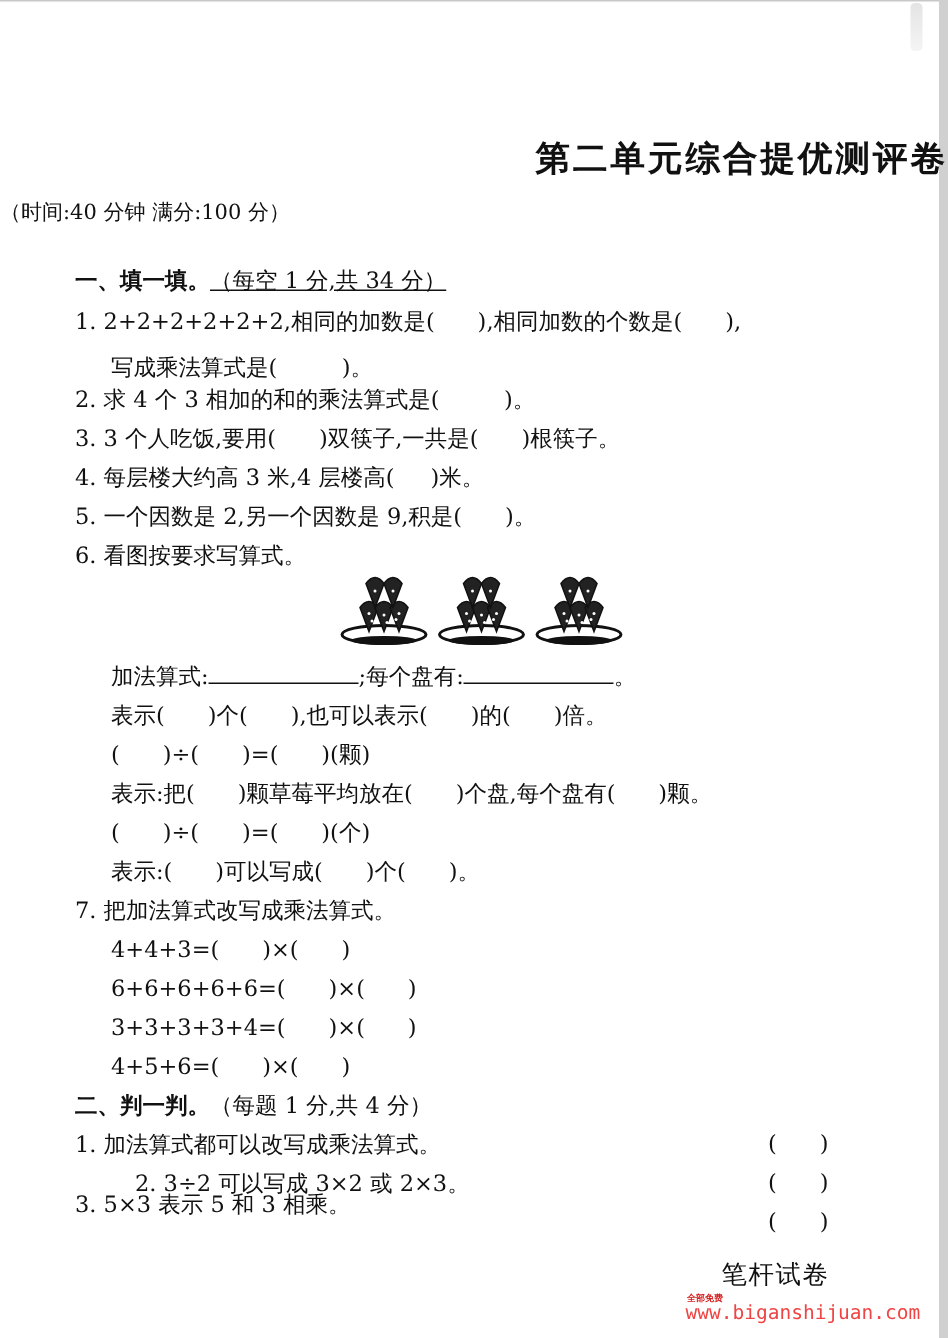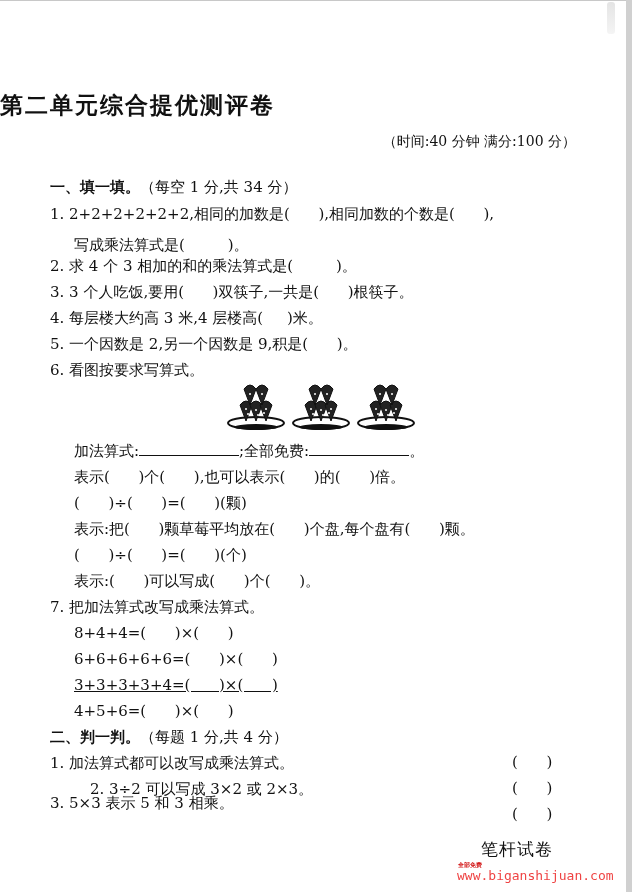--- a/index.html
+++ b/index.html
@@ -5,25 +5,25 @@
   html, body { margin:0; padding:0; }
   body {
     width:632px; height:892px; background:#ffffff; position:relative; overflow:hidden;
     font-family: "DejaVu Serif", "Liberation Serif", serif; color:#111;
   }
   .topline { position:absolute; left:0; top:0; width:632px; height:1px; background:#c8c8c8; }
   .rightbar { position:absolute; left:626px; top:0; width:6px; height:892px; background:#d0d0d0; }
   .smudge { position:absolute; left:607px; top:2px; width:8px; height:32px;
     background:linear-gradient(180deg,#ddd,#f2f2f2); border-radius:3px; opacity:.8; }
   .title {
-    position:absolute; left:0; width:632px; top:90px; text-align:left;
+    position:absolute; left:0; width:632px; top:90px; text-align:right;
     font-family:"DejaVu Sans", sans-serif; font-weight:bold; font-size:23px; letter-spacing:2px;
   }
   .subtitle {
-    position:absolute; left:0; width:576px; top:133px; text-align:right; font-size:14px;
+    position:absolute; left:0; width:576px; top:133px; text-align:left; font-size:14px;
   }
   .line { position:absolute; left:50px; font-size:15px; white-space:pre; line-height:20px; }
   .ind { left:74px; }
   .sec { font-family:"DejaVu Sans", sans-serif; }
   .sec b { font-weight:bold; }
   .blank-u { display:inline-block; border-bottom:1px solid #111; width:100px; height:14px; vertical-align:baseline; }
   .judge { position:absolute; left:512px; font-size:15px; white-space:pre; }
   .plates { position:absolute; left:226px; top:383px; width:190px; height:48px; }
   .plate { position:absolute; top:0; width:60px; height:48px; }
   .logo-big { position:absolute; left:481px; top:838px; font-family:"DejaVu Sans", sans-serif;
@@ -36,21 +36,21 @@
 </head>
 <body>
 
 <div class="topline"></div>
 <div class="rightbar"></div>
 <div class="smudge"></div>
 
 <div class="title">第二单元综合提优测评卷</div>
 <div class="subtitle">（时间:40 分钟   满分:100 分）</div>
 
-<div class="line sec" style="top:177px; left:50px;"><b>一、填一填。</b><span style="font-family:'DejaVu Serif',serif;">（每空 1 分,共 34 分）</span></div>
+<div class="line sec" style="top:177px; left:50px;"><b>一、填一填。</b><span style="font-family:'DejaVu Serif',serif;text-decoration:underline;">（每空 1 分,共 34 分）</span></div>
 
 <div class="line" style="top:204px;">1. 2+2+2+2+2+2,相同的加数是(      ),相同加数的个数是(      ),</div>
 <div class="line ind" style="top:235px;">写成乘法算式是(         )。</div>
 <div class="line" style="top:256px;">2. 求 4 个 3 相加的和的乘法算式是(         )。</div>
 <div class="line" style="top:282px;">3. 3 个人吃饭,要用(      )双筷子,一共是(      )根筷子。</div>
 <div class="line" style="top:308px;text-align:right;">4. 每层楼大约高 3 米,4 层楼高(     )米。</div>
 <div class="line" style="top:334px;">5. 一个因数是 2,另一个因数是 9,积是(      )。</div>
 <div class="line" style="top:360px;">6. 看图按要求写算式。</div>
 
 <div class="plates">
@@ -112,30 +112,30 @@
         <circle cx="40" cy="26" r="1"></circle>
         <circle cx="24" cy="11" r="1"></circle>
         <circle cx="36" cy="11" r="1"></circle>
         <circle cx="22" cy="31" r="1"></circle>
         <circle cx="32" cy="32" r="1"></circle>
         <circle cx="38" cy="30" r="1"></circle>
       </g>
   </svg>
 </div>
 
-<div class="line ind" style="top:441px;"><span>加法算式:</span><span class="blank-u"></span><span>;全部免费:</span><span class="blank-u"></span><span>。</span></div>
+<div class="line ind" style="top:441px;"><span>加法算式:</span><span class="blank-u"></span><span>;每个盘有:</span><span class="blank-u"></span><span>。</span></div>
 <div class="line ind" style="top:467px;">表示(      )个(      ),也可以表示(      )的(      )倍。</div>
 <div class="line ind" style="top:493px;">(      )÷(      )=(      )(颗)</div>
 <div class="line ind" style="top:519px;">表示:把(      )颗草莓平均放在(      )个盘,每个盘有(      )颗。</div>
 <div class="line ind" style="top:545px;">(      )÷(      )=(      )(个)</div>
 <div class="line ind" style="top:571px;">表示:(      )可以写成(      )个(      )。</div>
 <div class="line" style="top:597px;">7. 把加法算式改写成乘法算式。</div>
-<div class="line ind" style="top:623px;">8+4+4=(      )×(      )</div>
+<div class="line ind" style="top:623px;">4+4+3=(      )×(      )</div>
 <div class="line ind" style="top:649px;">6+6+6+6+6=(      )×(      )</div>
-<div class="line ind" style="top:675px;text-decoration:underline;">3+3+3+3+4=(      )×(      )</div>
+<div class="line ind" style="top:675px;">3+3+3+3+4=(      )×(      )</div>
 <div class="line ind" style="top:701px;">4+5+6=(      )×(      )</div>
 
 <div class="line sec" style="top:727px; left:50px;"><b>二、判一判。</b><span style="font-family:'DejaVu Serif',serif;">（每题 1 分,共 4 分）</span></div>
 
 <div class="line" style="top:753px;">1. 加法算式都可以改写成乘法算式。</div>
 <div class="judge" style="top:753px;">(      )</div>
 <div class="line" style="top:779px;margin-left:40px;">2. 3÷2 可以写成 3×2 或 2×3。</div>
 <div class="judge" style="top:779px;">(      )</div>
 <div class="line" style="top:793px;">3. 5×3 表示 5 和 3 相乘。</div>
 <div class="judge" style="top:805px;">(      )</div>

